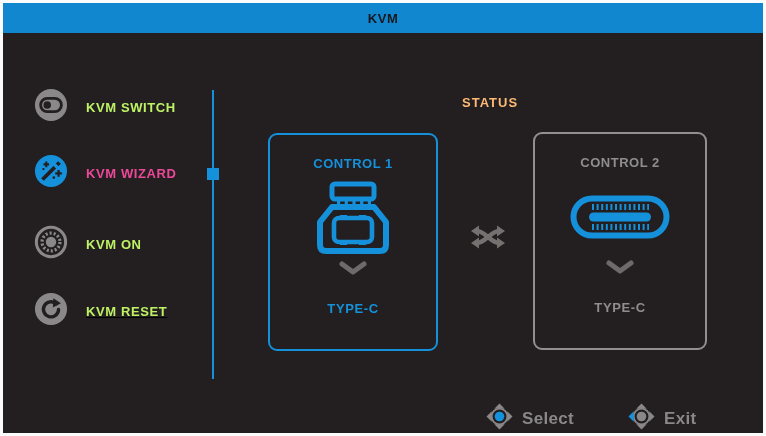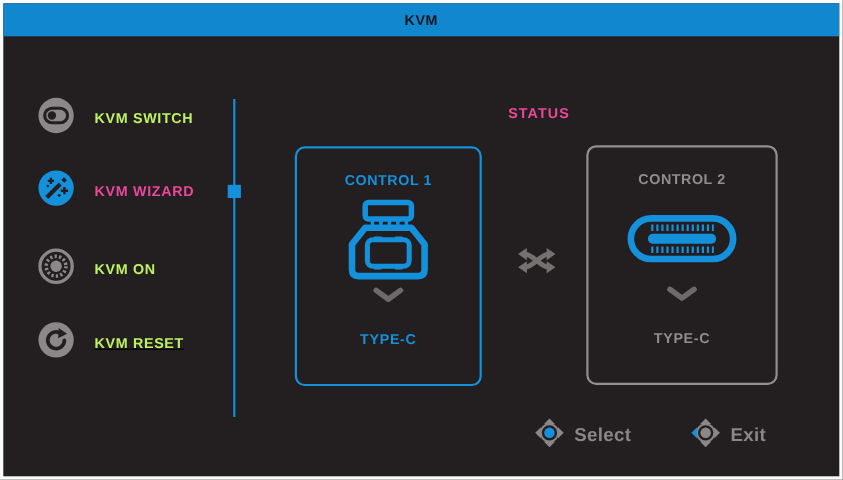--- a/index.html
+++ b/index.html
@@ -15,39 +15,39 @@
   
   .menu-item{position:absolute;left:31px;height:36px;display:flex;align-items:center;gap:18px;cursor:pointer;}
   .menu-item .label{font-size:13px;font-weight:bold;letter-spacing:.6px;color:#bef264;white-space:nowrap;}
   .menu-item.active .label{color:#ec4899;}
 
   .slider-track{position:absolute;left:209px;top:87px;width:2px;height:289px;background:#1590DA;}
   .slider-handle{position:absolute;left:204px;top:165px;width:12px;height:12px;background:#1590DA;}
 
   
   .status-label{position:absolute;left:459px;top:92px;font-size:13px;font-weight:bold;
-                color:#ec4899;letter-spacing:1px;}
+                color:#fdba74;letter-spacing:1px;}
   .card{position:absolute;width:170px;height:218px;border:2px solid #1590DA;border-radius:9px;
         box-sizing:border-box;text-decoration:underline;}
   .card.inactive{border-color:#918F90;}
   .card .card-title{position:absolute;top:21px;left:0;width:100%;text-align:center;
                     font-size:13px;font-weight:bold;letter-spacing:.5px;color:#1590DA;}
   .card.inactive .card-title{color:#8F8D8E;}
   .card .port-icon{position:absolute;left:50%;transform:translateX(-50%);}
   .card .chev{position:absolute;left:50%;transform:translateX(-50%);top:126px;}
   .card .port-label{position:absolute;top:166px;left:0;width:100%;text-align:center;
                     font-size:13px;font-weight:bold;letter-spacing:.6px;color:#1590DA;}
   .card.inactive .port-label{color:#8F8D8E;}
   #card-1{left:265px;top:130px;}
   #card-2{left:530px;top:129px;width:174px;}
 
   .swap{position:absolute;left:467px;top:219px;}
 
   
-  .hint{position:absolute;display:flex;align-items:center;gap:9px;}
+  .hint{position:absolute;display:flex;align-items:center;gap:9px;margin-top:23px;}
   .hint .hint-label{font-size:17px;font-weight:bold;color:#8A8788;letter-spacing:.3px;}
   #hint-select{left:483px;top:377px;}
   #hint-exit{left:625px;top:377px;justify-content:flex-end;}
 </style>
 </head>
 <body>
 
 <div class="screen">
   <div class="inner">
 

